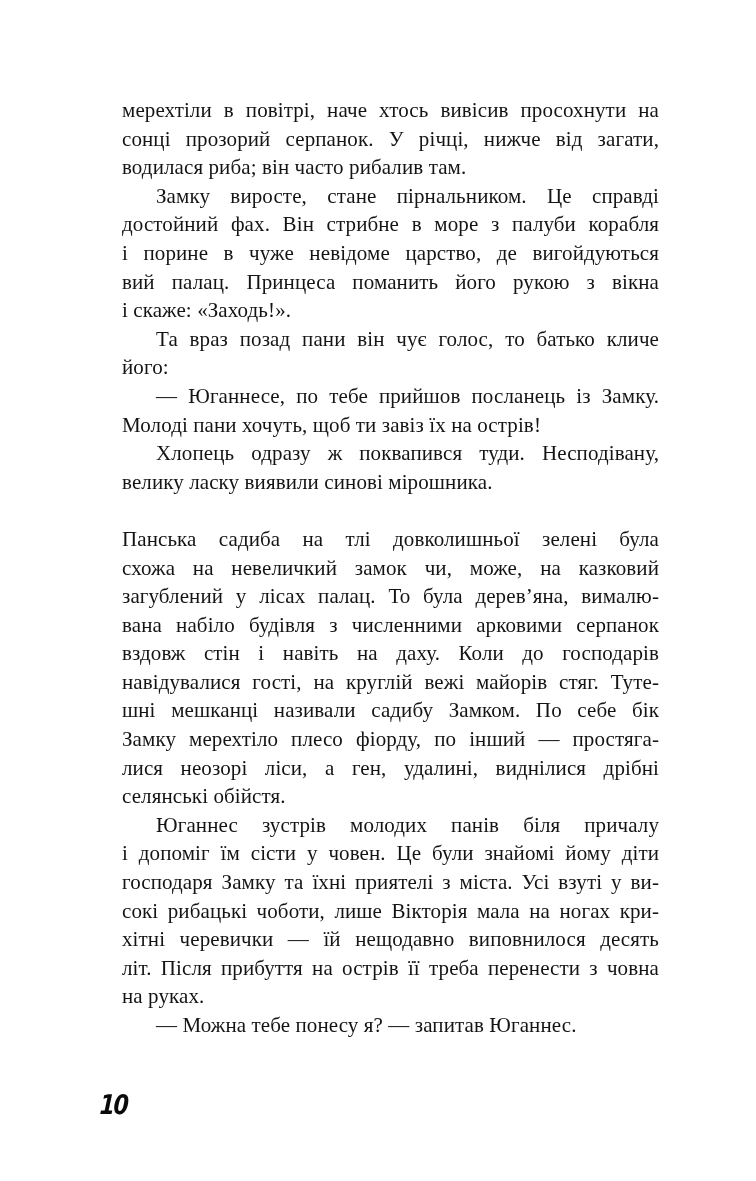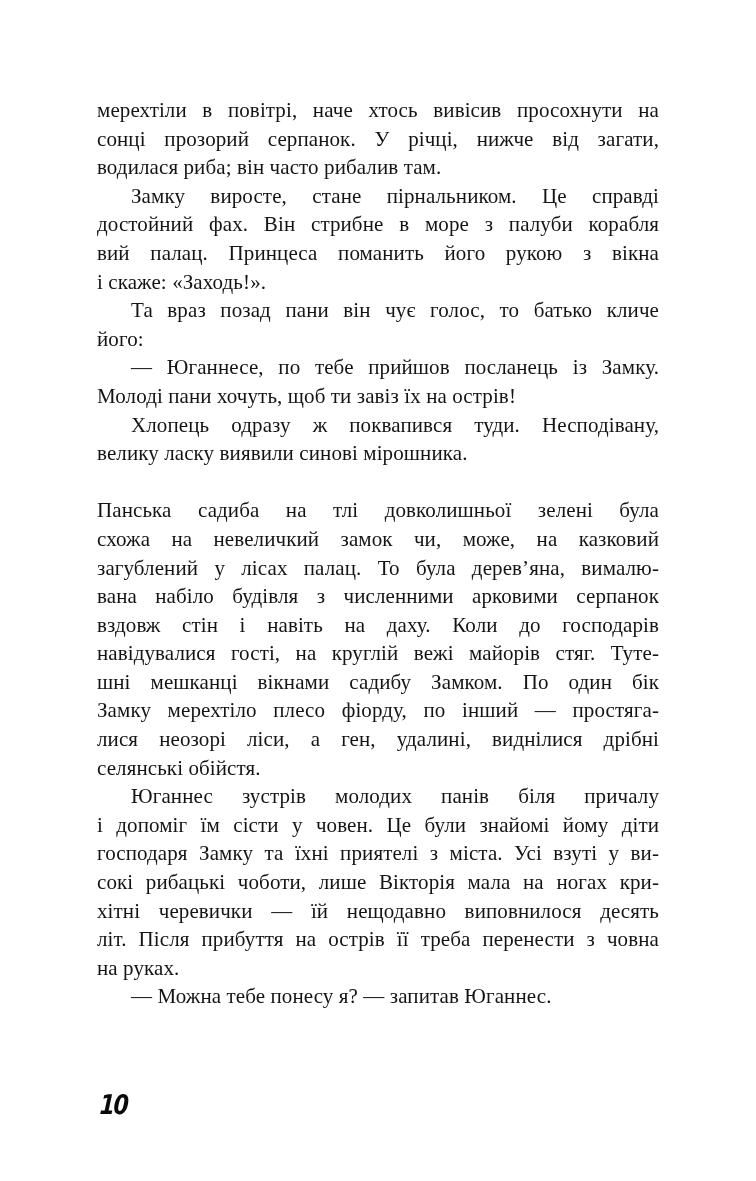--- a/index.html
+++ b/index.html
@@ -32,20 +32,21 @@
   .para {
     margin: 0;
     padding: 0;
   }
   .para.section-break {
     margin-top: 28.6px;
   }
   .line {
     text-align: justify;
     text-align-last: justify;
+    margin-left: 25px;
   }
   .line.last-line {
     text-align: right;
     text-align-last: left;
   }
   .para.indent .line:first-child {
     text-indent: 34px;
   }
   .page-number {
     position: absolute;
@@ -67,20 +68,21 @@
 <div class="page">
   <div class="text-block">
       <div class="para">
         <div class="line">мерехтіли в повітрі, наче хтось вивісив просохнути на</div>
         <div class="line">сонці прозорий серпанок. У річці, нижче від загати,</div>
         <div class="line last-line">водилася риба; він часто рибалив там.</div>
       </div>
       <div class="para indent">
         <div class="line">Замку виросте, стане пірнальником. Це справді</div>
         <div class="line">достойний фах. Він стрибне в море з палуби корабля</div>
+        <div class="line">і порине в чуже невідоме царство, де вигойдуються</div>
         <div class="line">вий палац. Принцеса поманить його рукою з вікна</div>
         <div class="line last-line">і скаже: «Заходь!».</div>
       </div>
       <div class="para indent">
         <div class="line">Та враз позад пани він чує голос, то батько кличе</div>
         <div class="line last-line">його:</div>
       </div>
       <div class="para indent">
         <div class="line">— Юганнесе, по тебе прийшов посланець із Замку.</div>
         <div class="line last-line">Молоді пани хочуть, щоб ти завіз їх на острів!</div>
@@ -89,21 +91,21 @@
         <div class="line">Хлопець одразу ж поквапився туди. Несподівану,</div>
         <div class="line last-line">велику ласку виявили синові мірошника.</div>
       </div>
       <div class="para section-break">
         <div class="line">Панська садиба на тлі довколишньої зелені була</div>
         <div class="line">схожа на невеличкий замок чи, може, на казковий</div>
         <div class="line">загублений у лісах палац. То була дерев’яна, вималю-</div>
         <div class="line">вана набіло будівля з численними арковими серпанок</div>
         <div class="line">вздовж стін і навіть на даху. Коли до господарів</div>
         <div class="line">навідувалися гості, на круглій вежі майорів стяг. Туте-</div>
-        <div class="line">шні мешканці вікнами садибу Замком. По один бік</div>
+        <div class="line">шні мешканці називали садибу Замком. По себе бік</div>
         <div class="line">Замку мерехтіло плесо фіорду, по інший — простяга-</div>
         <div class="line">лися неозорі ліси, а ген, удалині, виднілися дрібні</div>
         <div class="line last-line">селянські обійстя.</div>
       </div>
       <div class="para indent">
         <div class="line">Юганнес зустрів молодих панів біля причалу</div>
         <div class="line">і допоміг їм сісти у човен. Це були знайомі йому діти</div>
         <div class="line">господаря Замку та їхні приятелі з міста. Усі взуті у ви-</div>
         <div class="line">сокі рибацькі чоботи, лише Вікторія мала на ногах кри-</div>
         <div class="line">хітні черевички — їй нещодавно виповнилося десять</div>

